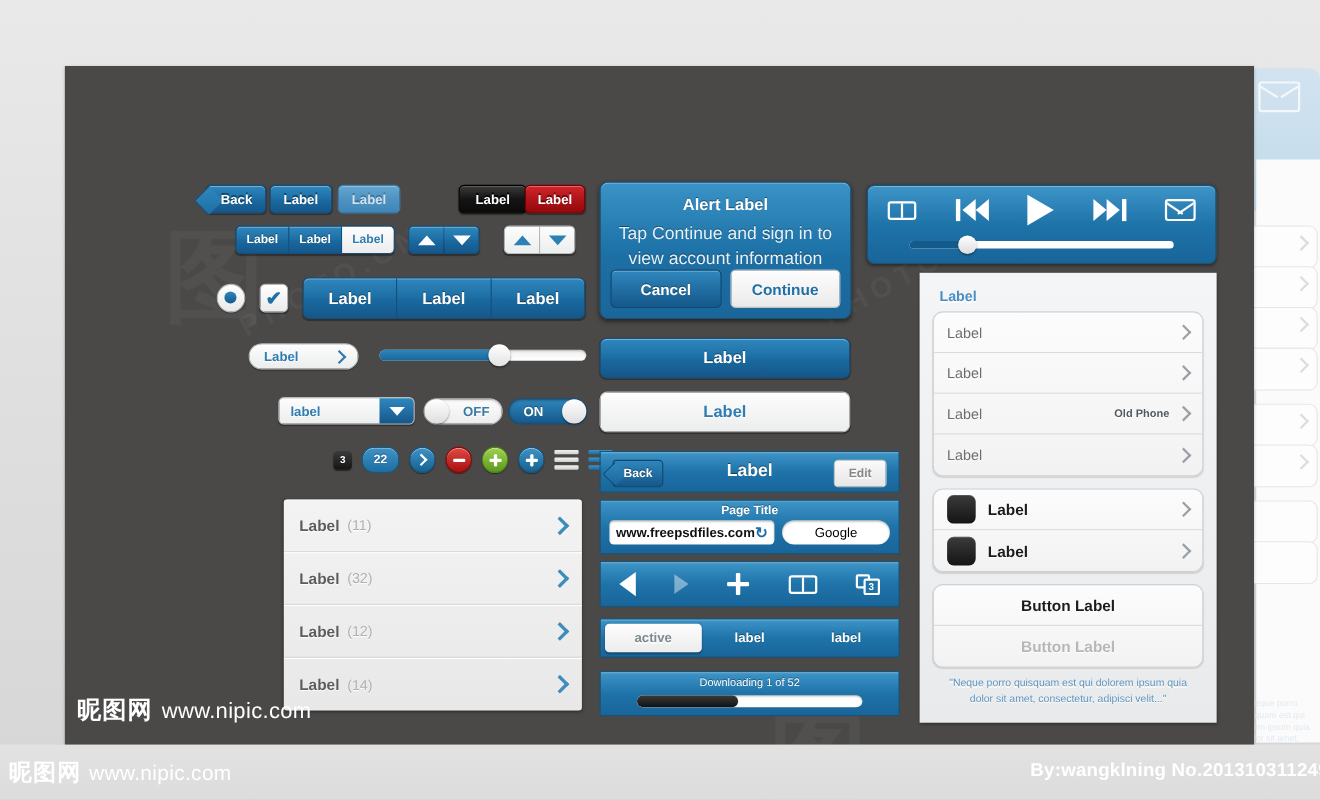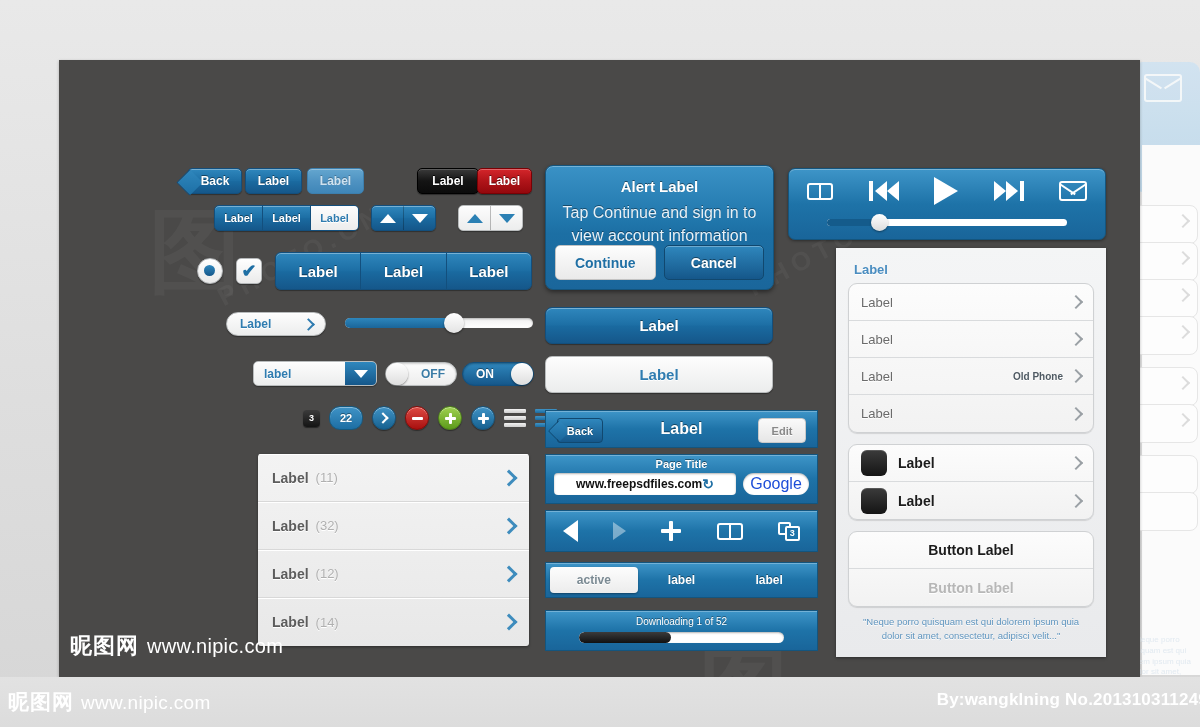--- a/index.html
+++ b/index.html
@@ -285,25 +285,25 @@
 
   .urlbar{
     position:absolute;left:486px;top:394px;width:273px;height:50px;
     background:linear-gradient(180deg,#3e95c8 0%,#1e73a8 50%,#19659a 100%);
     border:1px solid #14557e;box-shadow:inset 0 1px 0 rgba(255,255,255,.28);box-sizing:border-box;
   }
   .urlbar .pt{text-align:center;color:#fff;font-size:11px;font-weight:bold;margin-top:3px;text-shadow:0 -1px 0 rgba(0,0,0,.45);}
   .urlbar .fields{display:flex;gap:7px;padding:3px 8px 0;}
   .fld{height:22px;border-radius:4px;background:#fff;box-shadow:inset 0 1px 2px rgba(0,0,0,.3);
     display:flex;align-items:center;box-sizing:border-box;}
-  .fld.addr{flex:1.35;padding:0 22px;justify-content:center;}
+  .fld.addr{flex:1.35;padding:0 6px;justify-content:center;}
   .fld.addr .txt{font-size:12px;font-weight:bold;color:#111;white-space:nowrap;overflow:hidden;}
   .fld.addr .reload{margin-left:auto;color:#1f6fa4;font-size:14px;font-weight:bold;}
   .fld.search{flex:1;border-radius:11px;justify-content:center;}
-  .fld.search .txt{font-size:16px;color:#1d4ed8;}
+  .fld.search .txt{font-size:12px;color:#000000;}
 
   .toolbar{
     position:absolute;left:486px;top:450px;width:273px;height:42px;
     background:linear-gradient(180deg,#3e95c8 0%,#1e73a8 50%,#19659a 100%);
     border:1px solid #14557e;box-shadow:inset 0 1px 0 rgba(255,255,255,.28);
     display:flex;align-items:center;justify-content:space-around;box-sizing:border-box;color:#fff;
   }
   .tri-left{width:0;height:0;border-top:11px solid transparent;border-bottom:11px solid transparent;border-right:15px solid #fff;}
   .tri-right{width:0;height:0;border-top:9px solid transparent;border-bottom:9px solid transparent;border-left:13px solid rgba(255,255,255,.42);}
   .plus-ic{position:relative;width:22px;height:22px;}
@@ -569,25 +569,25 @@
         <span class="lb">Label</span>
         <span class="cnt">(14)</span>
         <span class="chev"></span>
       </div>
     </div>
 
     <div class="alert">
       <div class="atitle">Alert Label</div>
       <div class="amsg">Tap Continue and sign in to view account information</div>
       <div class="abtns">
+        <div class="abtn abtn-cancel">
+            <span>Cancel</span>
+          </div>
         <div class="abtn abtn-continue">
             <span>Continue</span>
-          </div>
-        <div class="abtn abtn-cancel">
-            <span>Cancel</span>
           </div>
       </div>
     </div>
 
     <div class="wbtn wbtn-blue blue">
       <span>Label</span>
     </div>
     <div class="wbtn wbtn-white white">
       <span>Label</span>
     </div>

